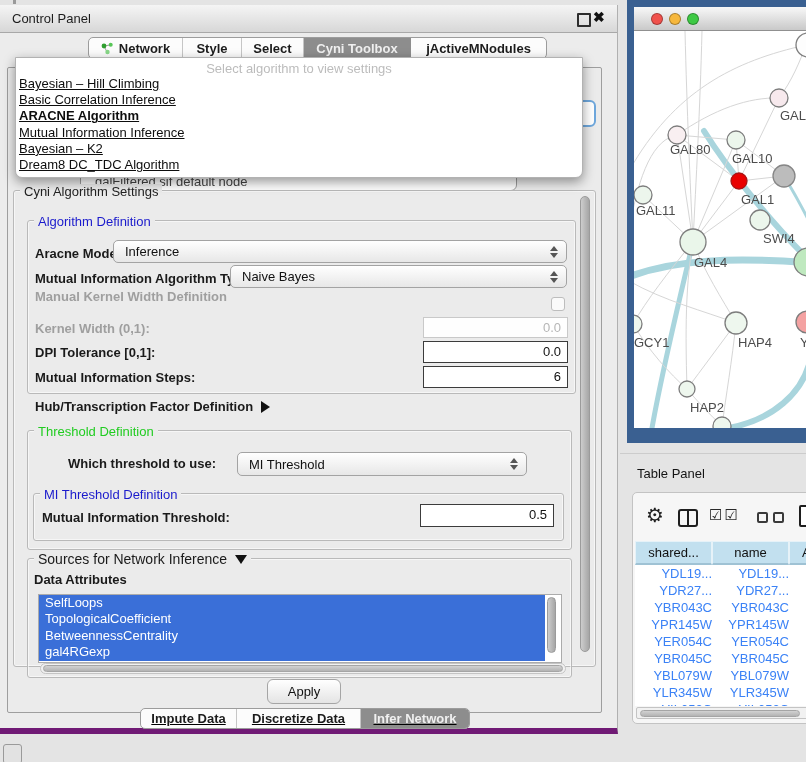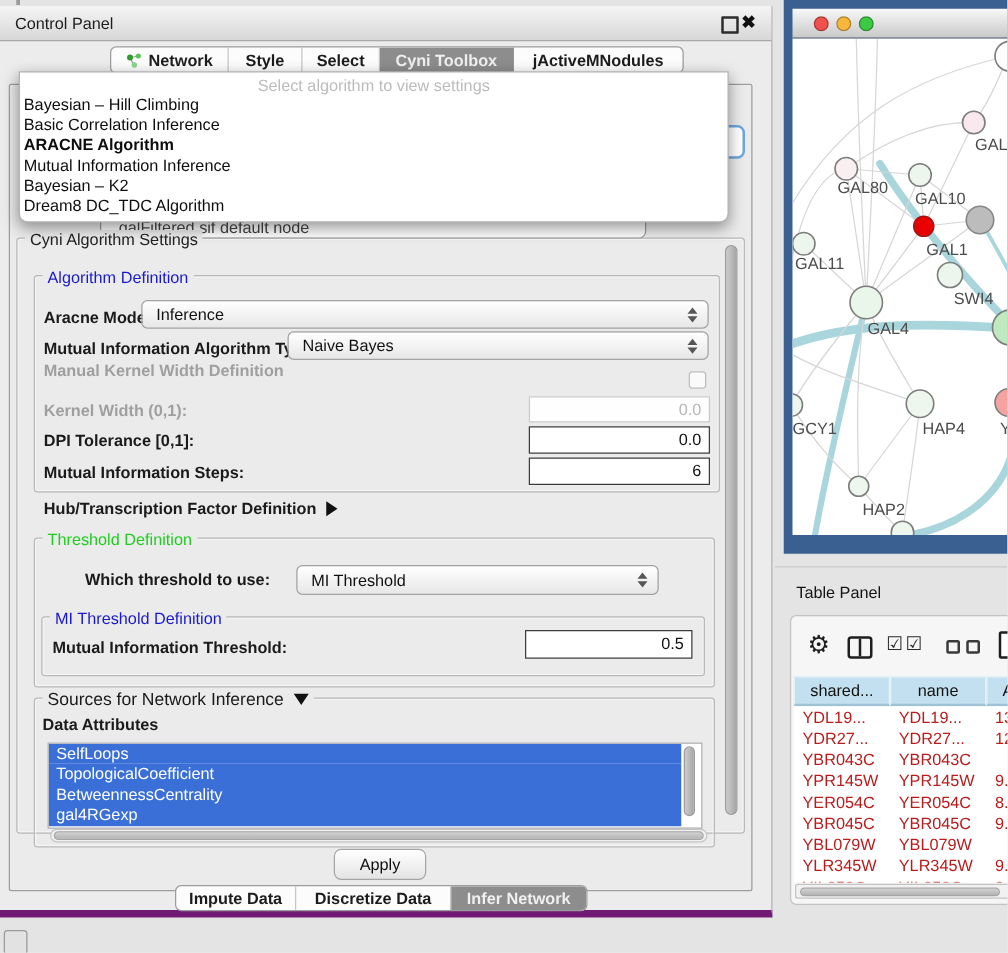--- a/index.html
+++ b/index.html
@@ -47,21 +47,21 @@
             background:#fafafa;}
   .arrow-right{display:inline-block;width:0;height:0;border-top:6px solid transparent;
                border-bottom:6px solid transparent;border-left:9px solid #111;vertical-align:-2px;margin-left:8px;}
   .arrow-down{display:inline-block;width:0;height:0;border-left:6px solid transparent;
               border-right:6px solid transparent;border-top:9px solid #111;vertical-align:0px;margin-left:8px;}
   
   #algo-popup{left:15px;top:57px;width:566px;height:119px;background:#fff;border:1px solid #b2b2b2;
               border-radius:0 0 7px 7px;box-shadow:0 4px 12px rgba(0,0,0,.4);}
   .dd-head{font:13px "Liberation Sans",sans-serif;color:#bcbcbc;text-align:center;padding-top:3px;height:15px;}
   .dd-item{font:13px "Liberation Sans",sans-serif;color:#0d0d0d;height:16.2px;line-height:16.2px;
-           padding-left:3px;white-space:nowrap;}
+           padding-left:3px;white-space:nowrap;text-decoration:underline;}
   .dd-item.bold{font-weight:bold;}
   
   #attr-list{left:38px;top:589px;width:522px;height:67px;background:#fff;border:1px solid #ababab;
              overflow:hidden;}
   .attr-item{background:#3a6fd8;color:#fff;font:13px "Liberation Sans",sans-serif;height:16.4px;
              line-height:16.4px;padding-left:6px;width:500px;white-space:nowrap;}
   .vthumb{position:absolute;background:linear-gradient(90deg,#cdcdcd,#a6a6a6);border:1px solid #9b9b9b;
           border-radius:5px;box-sizing:border-box;}
   .hscroll{position:absolute;background:#f1f1f1;border:1px solid #c4c4c4;border-radius:6px;box-sizing:border-box;}
   .hthumb{position:absolute;background:linear-gradient(#d2d2d2,#b3b3b3);border:1px solid #a5a5a5;
@@ -85,22 +85,22 @@
   .colbrowser{position:absolute;width:20px;height:18px;border:2px solid #1e1e1e;border-radius:3px;box-sizing:border-box;}
   .colbrowser::after{content:"";position:absolute;left:7px;top:0;width:2px;height:14px;background:#1e1e1e;}
   .cb-checked{position:absolute;font:15px "DejaVu Sans",sans-serif;color:#2a2a2a;letter-spacing:2px;}
   .cb-unchecked{position:absolute;width:11px;height:11px;border:2px solid #3a3a3a;border-radius:2px;box-sizing:border-box;}
   .doc-ic{position:absolute;width:16px;height:22px;border:2px solid #1e1e1e;border-radius:2px;box-sizing:border-box;background:#fff;}
   .thead{position:absolute;display:flex;}
   .th{background:#c2e0ef;border:1px solid #e6f2f8;border-bottom:2px solid #9fc2d4;box-sizing:border-box;
       font:13px "Liberation Sans",sans-serif;color:#111;display:flex;align-items:center;justify-content:center;}
   .trows{position:absolute;overflow:hidden;background:#fff;}
   .trow{display:flex;height:17px;}
-  .td{font:13px "Liberation Sans",sans-serif;color:#b91c1c;white-space:nowrap;overflow:hidden;
-      box-sizing:border-box;padding:1px 0 0 7px;}
+  .td{font:13px "Liberation Sans",sans-serif;color:#3b82f6;white-space:nowrap;overflow:hidden;
+      box-sizing:border-box;padding:1px 0 0 7px;text-align:right;}
   svg text{font-family:"Liberation Sans",sans-serif;}
   #corner-ic{left:3px;top:744px;width:17px;height:18px;border:1px solid #9a9a9a;border-radius:3px;
              background:#e2e2e2;}
   #top-tick{left:13px;top:0;width:3px;height:4px;background:#9a9a9a;}
 </style>
 </head>
 <body>
 
 <div id="top-tick" class="abs"></div>
 
@@ -212,21 +212,21 @@
     </div>
   <div class="vthumb" style="left:547px;top:592px;width:9px;height:56px;"></div>
   <div class="hscroll" style="left:40px;top:658px;width:526px;height:11px;">
     <div class="hthumb" style="left:2px;top:1px;width:520px;height:7px;"></div>
   </div>
 
   <div id="apply-btn" class="abs">
       <span>Apply</span>
     </div>
 
-  <div class="seg" id="bottom-tabs" style="left:140px;top:703px;height:21px;">
+  <div class="seg" id="bottom-tabs" style="left:140px;top:703px;height:21px;text-decoration:underline;">
       <div class="t" style="width: 96px;">
         <span>Impute Data</span>
       </div>
       <div class="t" style="width: 124px;">
         <span>Discretize Data</span>
       </div>
       <div class="t sel" style="width: 108px;">
         <span>Infer Network</span>
       </div>
     </div>

